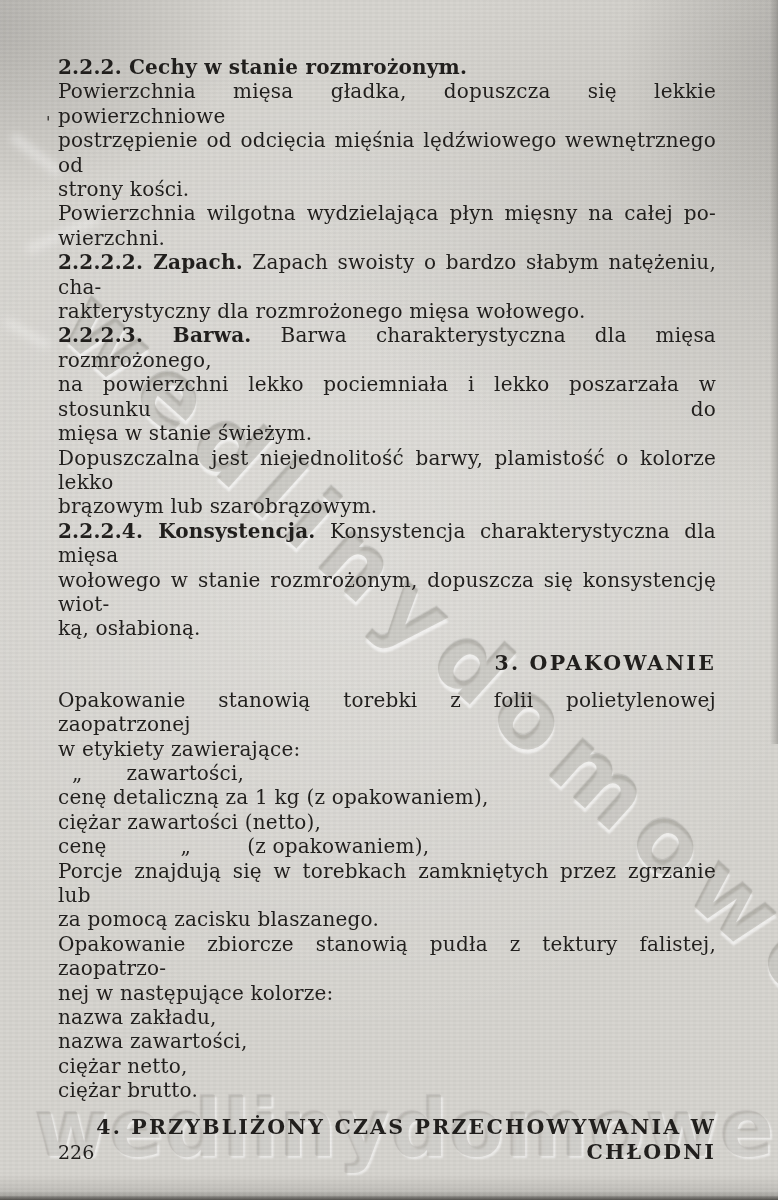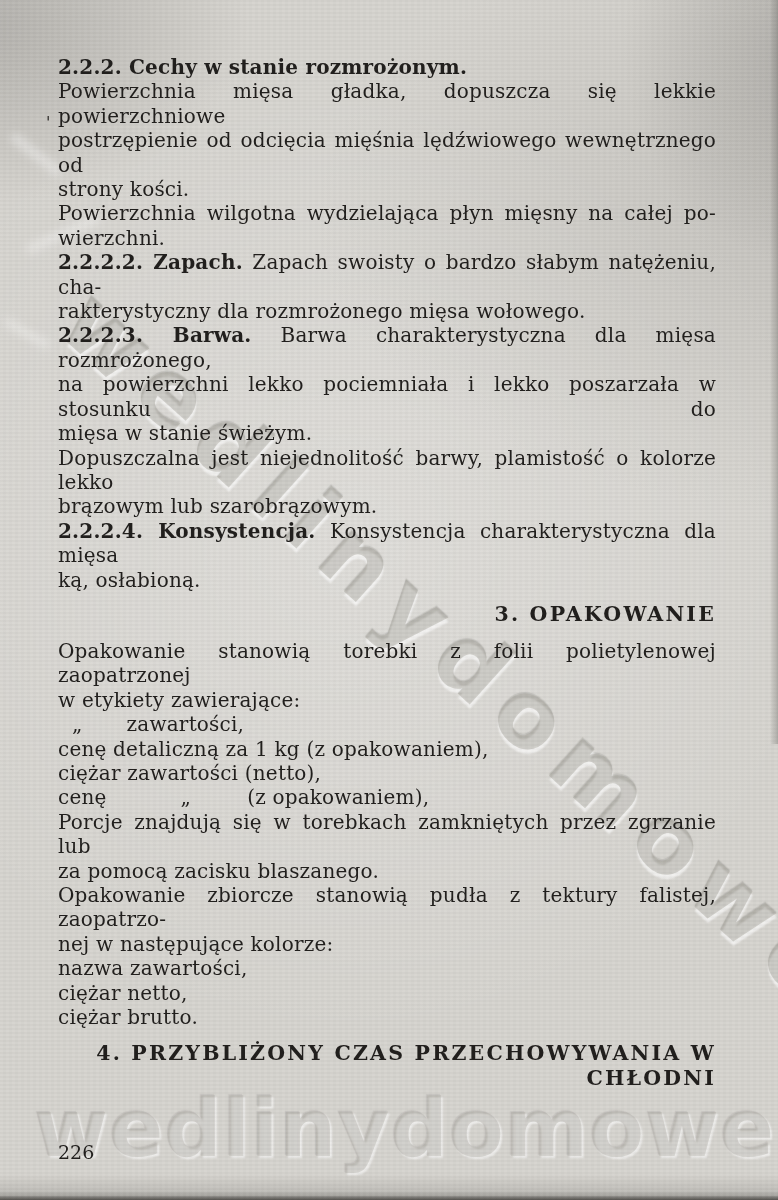--- a/index.html
+++ b/index.html
@@ -100,32 +100,34 @@
       <div class="ln j"><span>Powierzchnia wilgotna wydzielająca płyn mięsny na całej po-</span></div>
       <div class="ln"><span>wierzchni.</span></div>
       <div class="ln j"><span class="b">2.2.2.2. Zapach.</span><span> Zapach swoisty o bardzo słabym natężeniu, cha-</span></div>
       <div class="ln"><span>rakterystyczny dla rozmrożonego mięsa wołowego.</span></div>
       <div class="ln j"><span class="b">2.2.2.3. Barwa.</span><span> Barwa charakterystyczna dla mięsa rozmrożonego,</span></div>
       <div class="ln j"><span>na powierzchni lekko pociemniała i lekko poszarzała w stosunku do</span></div>
       <div class="ln"><span>mięsa w stanie świeżym.</span></div>
       <div class="ln j"><span>Dopuszczalna jest niejednolitość barwy, plamistość o kolorze lekko</span></div>
       <div class="ln"><span>brązowym lub szarobrązowym.</span></div>
       <div class="ln j"><span class="b">2.2.2.4. Konsystencja.</span><span> Konsystencja charakterystyczna dla mięsa</span></div>
+      <div class="ln j"><span>wołowego w stanie rozmrożonym, dopuszcza się konsystencję wiot-</span></div>
       <div class="ln"><span>ką, osłabioną.</span></div>
       <div class="heading h3">3. OPAKOWANIE</div>
       <div class="ln j"><span>Opakowanie stanowią torebki z folii polietylenowej zaopatrzonej</span></div>
       <div class="ln"><span>w etykiety zawierające:</span></div>
       <div class="ln"><span class="seg" style="margin-left: 14px;">„</span><span class="seg" style="margin-left: 44px;">zawartości,</span></div>
       <div class="ln"><span>cenę detaliczną za 1 kg (z opakowaniem),</span></div>
       <div class="ln"><span>ciężar zawartości (netto),</span></div>
       <div class="ln"><span class="seg" style="margin-left: 0px;">cenę</span><span class="seg" style="margin-left: 74px;">„</span><span class="seg" style="margin-left: 56px;">(z opakowaniem),</span></div>
       <div class="ln j"><span>Porcje znajdują się w torebkach zamkniętych przez zgrzanie lub</span></div>
       <div class="ln"><span>za pomocą zacisku blaszanego.</span></div>
       <div class="ln j"><span>Opakowanie zbiorcze stanowią pudła z tektury falistej, zaopatrzo-</span></div>
       <div class="ln"><span>nej w następujące kolorze:</span></div>
+      <div class="ln"><span>nazwa zakładu,</span></div>
       <div class="ln"><span>nazwa zawartości,</span></div>
       <div class="ln"><span>ciężar netto,</span></div>
       <div class="ln"><span>ciężar brutto.</span></div>
       <div class="heading h4">4. PRZYBLIŻONY CZAS PRZECHOWYWANIA W CHŁODNI</div>
     </div>
 
   <div class="page-number">226</div>
 
   <div class="right-edge"></div>
   <div class="bottom-edge"></div>

